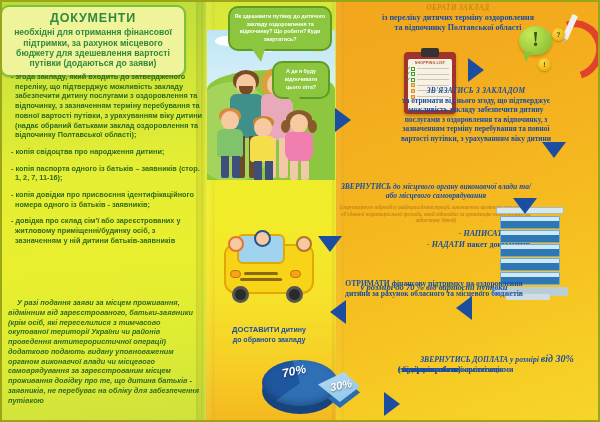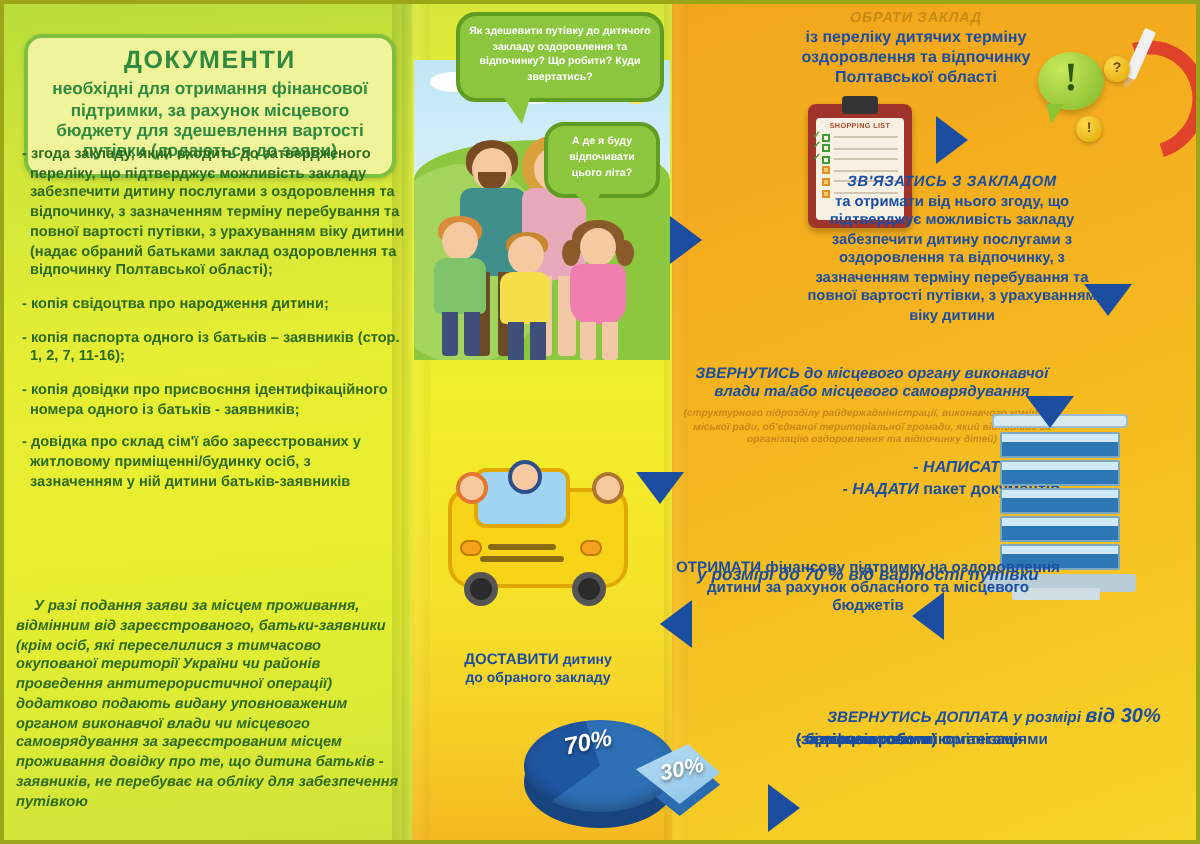--- a/index.html
+++ b/index.html
@@ -34,25 +34,24 @@
     position:absolute;left:332px;top:0;width:12px;height:422px;
     background:linear-gradient(90deg,rgba(0,0,0,.12),rgba(255,255,255,.10),rgba(0,0,0,.05));
     opacity:.5;pointer-events:none;
   }
   .page-border{
     position:absolute;inset:0;border:2px solid #9aa617;box-sizing:border-box;pointer-events:none;
   }
 
   
   .doc-title-box{
-    position:absolute;left:12px;top:5px;width:186px;
+    position:absolute;left:0;top:5px;width:186px;
     background:#eff39a;border:2px solid #7fbf3f;border-radius:9px;
     padding:4px 5px 6px;box-sizing:border-box;text-align:center;
     box-shadow:0 1px 2px rgba(0,0,0,.15);
-    margin-top:12px;
   }
   .doc-title{
     font-size:12.5px;font-weight:bold;color:#2f8a3f;letter-spacing:.8px;line-height:1.15;
   }
   .doc-sub{
     font-size:8.6px;font-weight:bold;color:#2f8a3f;line-height:1.2;margin-top:2px;
   }
   .doc-list{
     position:absolute;left:7px;top:72px;width:196px;
   }
@@ -147,21 +146,21 @@
     clip-path:polygon(0% 42%,62% 0%,100% 48%,52% 100%);
   }
   .pie-lbl{
     position:absolute;color:#ffffff;font-weight:bold;font-style:italic;
     text-shadow:0 1px 2px rgba(0,0,0,.45);
   }
   #pie-lbl-70{left:24px;top:12px;font-size:12px;transform:rotate(-12deg);}
   #pie-lbl-30{left:72px;top:27px;font-size:11px;transform:rotate(-12deg);}
 
   
-  .step{position:absolute;text-align:center;color:#1b4ea0;}
+  .step{position:absolute;text-align:center;color:#1b4ea0;font-family:Liberation Serif, serif;}
   .step .hdr{font-weight:bold;font-style:italic;}
   .step .body{font-weight:bold;}
 
   #step1{left:378px;top:4px;width:160px;}
   #step1 .hdr{font-size:7.2px;color:#c98a12;letter-spacing:.4px;}
   #step1 .body{font-size:8px;color:#1b4ea0;line-height:1.25;margin-top:1px;}
 
   #step2{left:396px;top:86px;width:160px;}
   #step2 .hdr{font-size:7.4px;color:#1b4ea0;letter-spacing:.3px;}
   #step2 .body{font-size:7.4px;color:#1b4ea0;line-height:1.28;margin-top:1px;}

